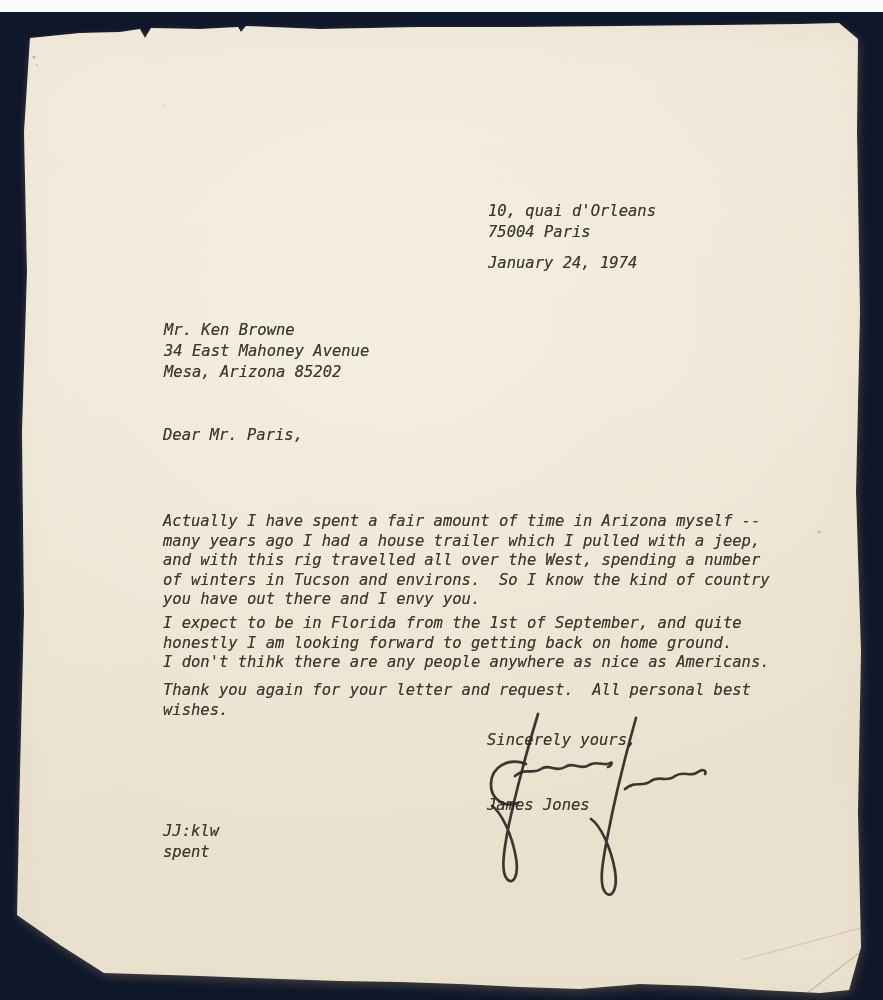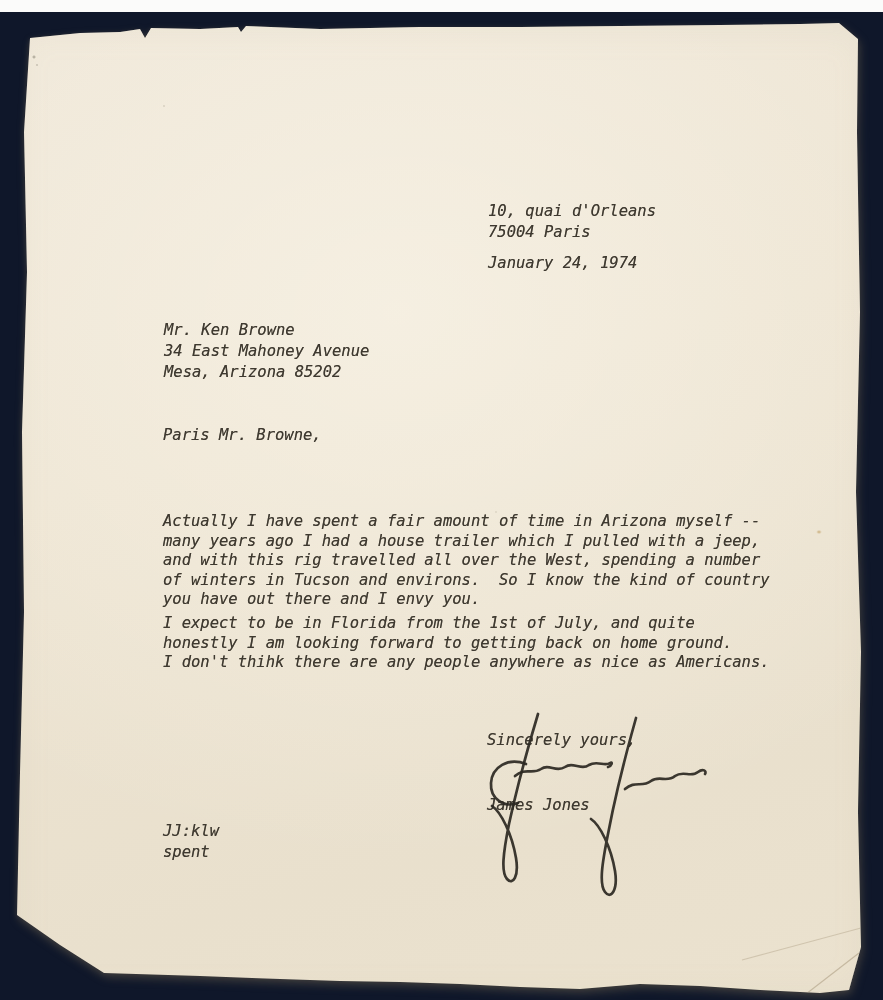--- a/index.html
+++ b/index.html
@@ -65,33 +65,35 @@
 
       <div class="type sp21" style="left:488px;top:189px;">10, quai d'Orleans
 75004 Paris</div>
 
       <div class="type" style="left:488px;top:242px;">January 24, 1974</div>
 
       <div class="type sp21" style="left:164px;top:308px;">Mr. Ken Browne
 34 East Mahoney Avenue
 Mesa, Arizona 85202</div>
 
-      <div class="type" style="left:163px;top:414px;">Paris Mr. Browne,</div>
+      <div class="type" style="left:163px;top:414px;">Dear Mr. Paris,</div>
 
 
       <div class="type" style="left:163px;top:500px;">Actually I have spent a fair amount of time in Arizona myself --
 many years ago I had a house trailer which I pulled with a jeep,
 and with this rig travelled all over the West, spending a number
 of winters in Tucson and environs.  So I know the kind of country
 you have out there and I envy you.</div>
 
-      <div class="type" style="left:163px;top:602px;">I expect to be in Florida from the 1st of July, and quite
+      <div class="type" style="left:163px;top:602px;">I expect to be in Florida from the 1st of September, and quite
 honestly I am looking forward to getting back on home ground.
 I don't thihk there are any people anywhere as nice as Americans.</div>
 
+      <div class="type" style="left:163px;top:669px;">Thank you again for your letter and request.  All personal best
+wishes.</div>
 
       <div class="type" style="left:487px;top:719px;">Sincerely yours,</div>
 
       <div class="type" style="left:487px;top:784px;">James Jones</div>
 
       <div class="type sp21" style="left:163px;top:809px;">JJ:klw
 spent</div>
 
       <svg class="sig" viewBox="0 0 262 212" role="img" aria-label="James Jones">
 

